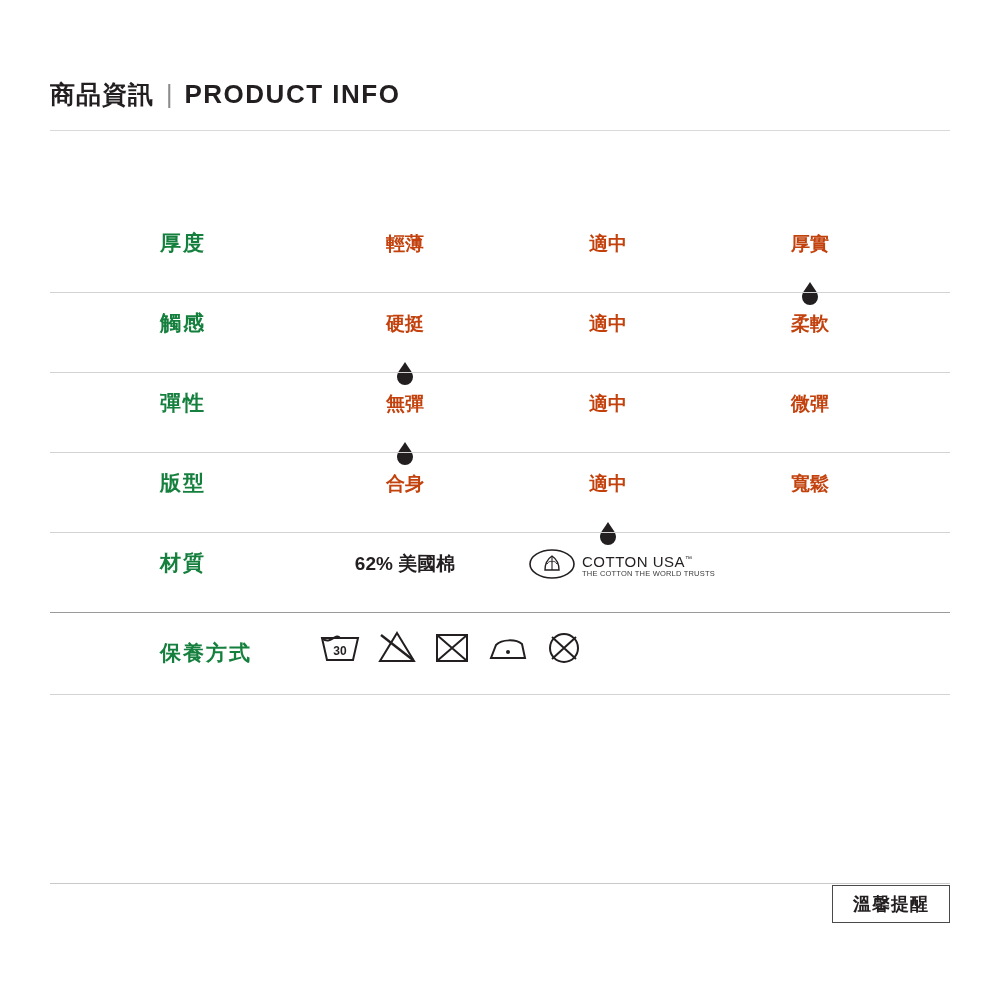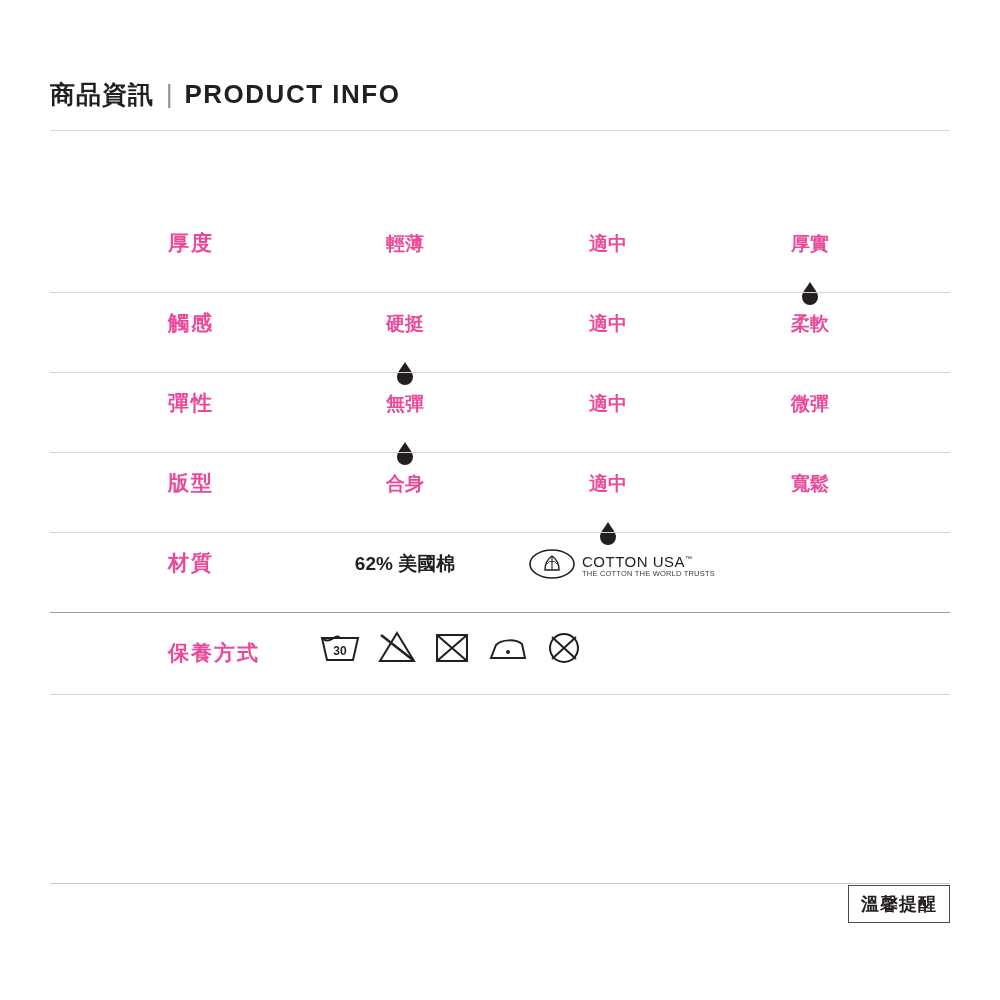--- a/index.html
+++ b/index.html
@@ -80,34 +80,34 @@
     width: 900px;
     height: 1px;
     background: #d3d3d3;
   }
   .row-line.strong {
     background: #9a9a9a;
     height: 1px;
   }
   .label {
     position: absolute;
-    left: 118px;
+    left: 110px;
     top: 16px;
     width: 140px;
     font-size: 21px;
     font-weight: bold;
     letter-spacing: 2px;
-    color: #ec4899;
+    color: #15803d;
   }
   .opt {
     position: absolute;
     top: 18px;
     font-size: 19px;
     font-weight: bold;
-    color: #ec4899;
+    color: #c2410c;
     text-align: center;
     white-space: nowrap;
     transform: translateX(-50%);
   }
   .opt.o1 { left: 355px; }
   .opt.o2 { left: 558px; }
   .opt.o3 { left: 760px; }
 
   
   .marker {
@@ -220,21 +220,21 @@
     top: 38px;
     width: 900px;
     height: 1px;
     background: #c9c9c9;
   }
   .tip-badge {
     position: absolute;
     right: 0;
     top: 40px;
     border: 1px solid #4a4a4a;
-    padding: 6px 12px;
+    padding: 6px 20px;
     font-size: 18px;
     font-weight: bold;
     letter-spacing: 1px;
     background: #fff;
   }
 </style>
 </head>
 <body>
 
 <div class="page">

